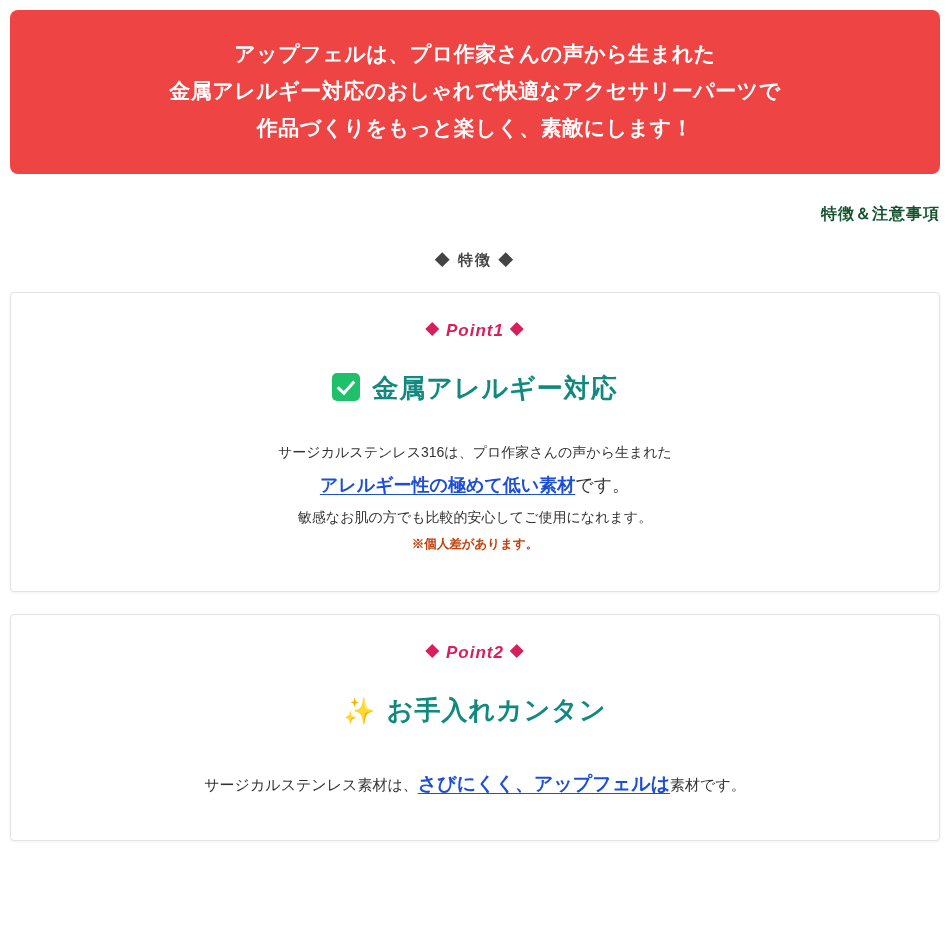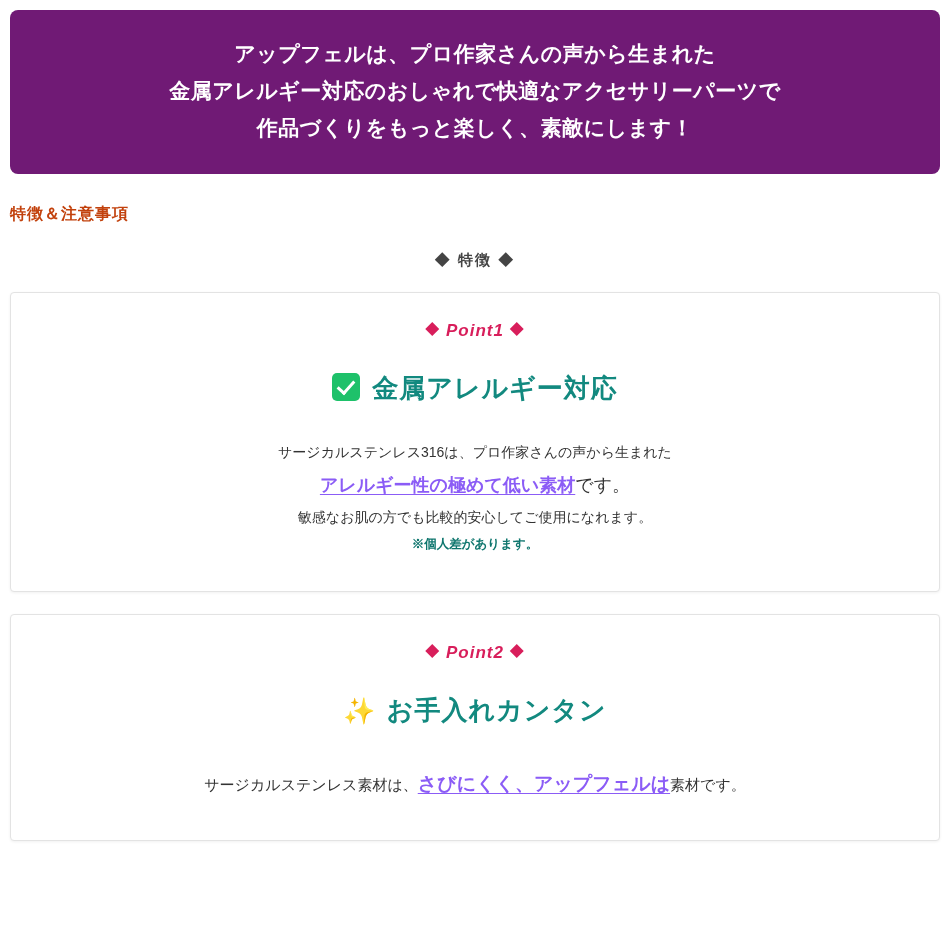--- a/index.html
+++ b/index.html
@@ -16,40 +16,40 @@
   }
 
   .page {
     width: 950px;
     box-sizing: border-box;
     padding: 10px 10px 0 10px;
   }
 
   
   .hero {
-    background: #701a75;
+    background: #ef4444;
     border-radius: 8px;
     color: #ffffff;
     text-align: center;
     padding: 26px 20px 28px 20px;
     box-sizing: border-box;
   }
   .hero-line {
     font-size: 21px;
     font-weight: bold;
     line-height: 1.75;
     letter-spacing: 0.5px;
   }
 
   
   .section-title {
-    text-align: left;
+    text-align: right;
     font-size: 16px;
     font-weight: bold;
-    color: #c2410c;
+    color: #14532d;
     margin-top: 30px;
     letter-spacing: 1px;
   }
   .section-sub {
     text-align: center;
     font-size: 15px;
     font-weight: bold;
     color: #444444;
     margin-top: 26px;
     letter-spacing: 2px;
@@ -124,27 +124,27 @@
   .body-line {
     font-size: 14px;
     line-height: 2.05;
     color: #333333;
   }
   .body-line.big {
     font-size: 18px;
     line-height: 2.0;
   }
   .emph-link {
-    color: #8b5cf6;
+    color: #1d4ed8;
     font-weight: bold;
     text-decoration: underline;
     text-underline-offset: 3px;
   }
   .note {
-    color: #0f766e;
+    color: #c2410c;
     font-size: 12.5px;
     font-weight: bold;
     line-height: 2.0;
   }
 
   .card2-body {
     margin-top: 36px;
     text-align: center;
   }
   .card2-line {

